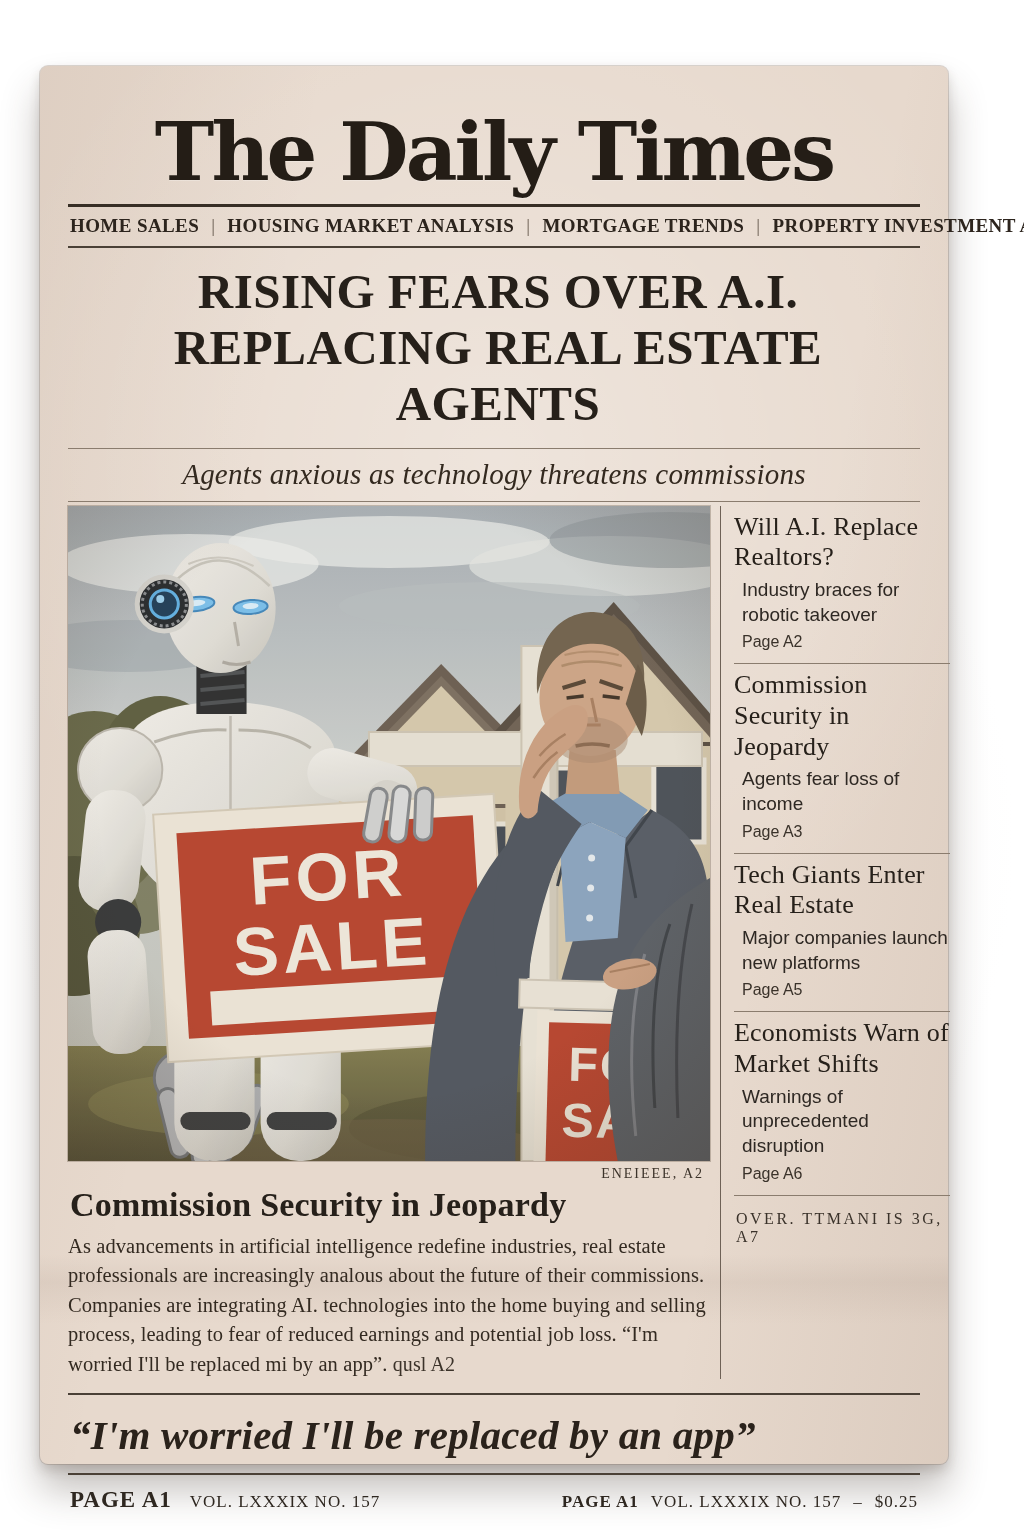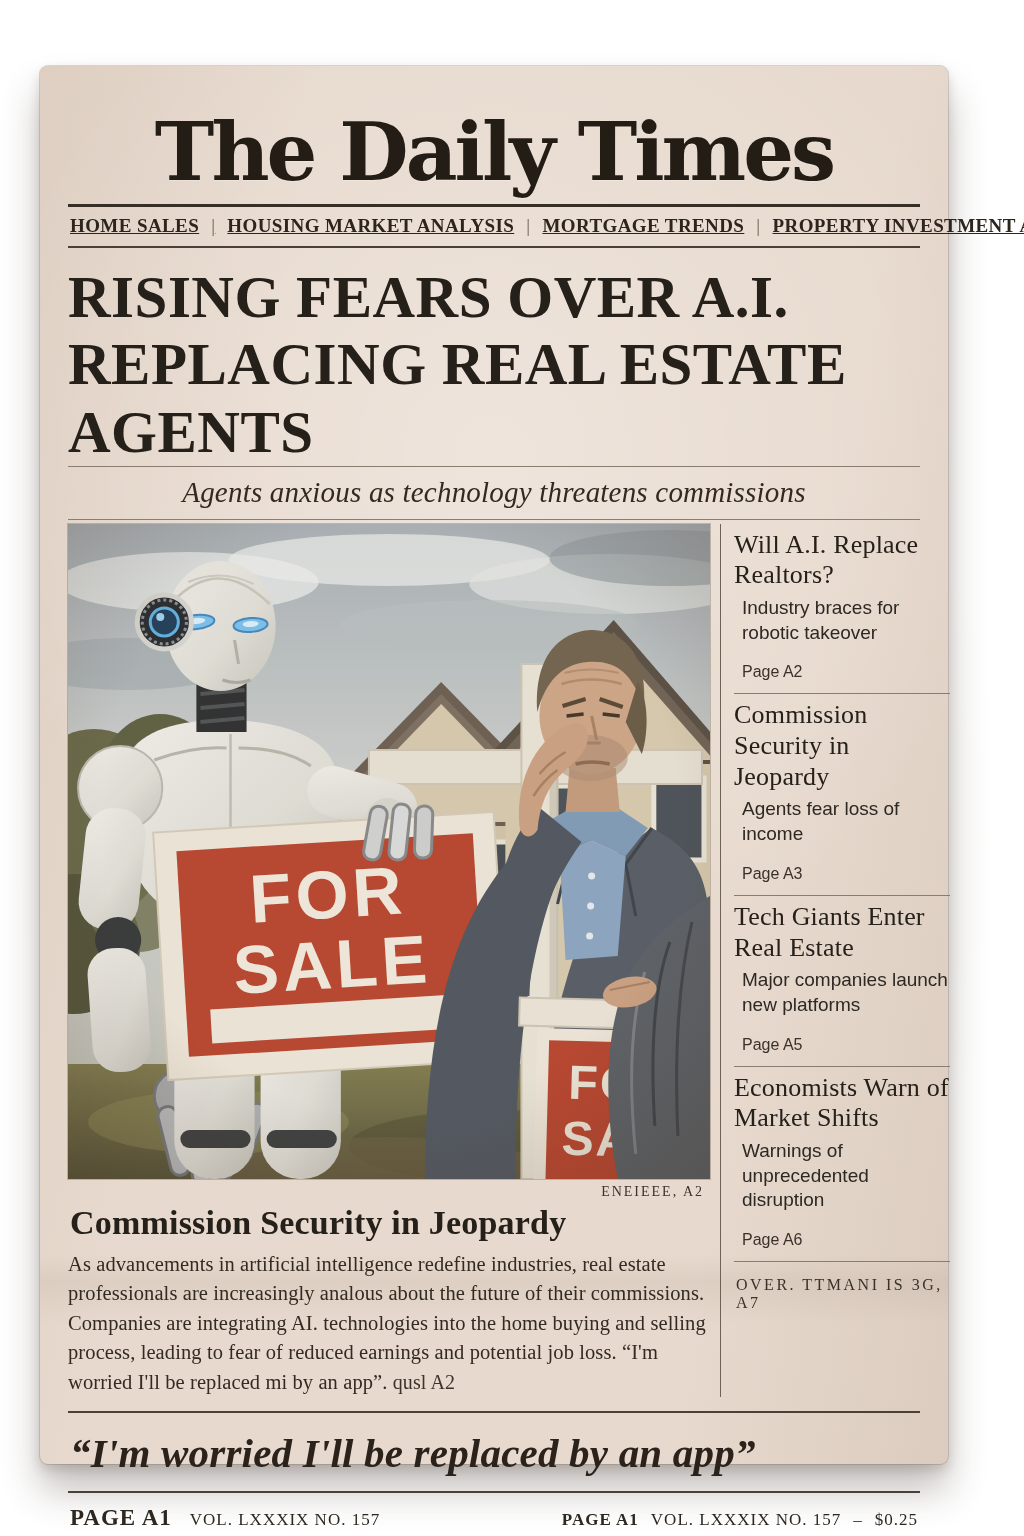--- a/index.html
+++ b/index.html
@@ -43,27 +43,27 @@
     padding-top:18px;
     text-shadow:0 1px 0 rgba(255,255,255,.25);
   }
   .rule-strong { border-top:3px solid #372e25; }
   .rule-med    { border-top:2px solid #4a4036; }
   .rule-thin   { border-top:1px solid #8a7c6e; }
 
   .nav {
     display:flex; justify-content:flex-start; align-items:baseline;
     font-weight:bold; font-size:19px; letter-spacing:.4px;
-    color:#2c241d; padding:8px 0 9px 2px; white-space:nowrap;text-decoration:underline;
+    color:#2c241d; padding:8px 0 9px 2px; white-space:nowrap;
   }
   .nav .sep { color:#6e6156; font-weight:normal; padding:0 12px; }
 
   .headline {
-    font-weight:bold; font-size:59px; line-height:1.14;
-    letter-spacing:.5px; color:#26201a; margin:16px auto 0 auto; width:860px;
+    text-align:center; font-weight:bold; font-size:49px; line-height:1.14;
+    letter-spacing:.5px; color:#26201a; margin:16px auto 16px auto; width:860px;
   }
   .subhead {
     text-align:center; font-style:italic; font-size:29px; color:#33291f;
     margin:9px 0 10px 0; letter-spacing:.2px;
   }
 
   .main-row { display:flex; margin-top:4px; }
   .photo-col { width:642px; flex:0 0 642px; }
   .photo-frame {
     width:642px; height:655px; background:#cfc6b8; position:relative;
@@ -93,21 +93,21 @@
     font-weight:normal; font-size:26px; line-height:1.18; color:#26201a;
     letter-spacing:.2px;
   }
   .sb-sub {
     font-family:Liberation Sans, sans-serif;
     font-size:19px; line-height:1.3; color:#2e2archive823;
     color:#2e2823; margin:5px 0 2px 8px; width:208px;
   }
   .sb-page {
     font-family:"Liberation Sans", sans-serif;
-    font-size:16px; color:#3a322a; margin-left:8px; margin-top:18px;
+    font-size:16px; color:#3a322a; margin-left:8px; margin-top:6px;
   }
   .sb-note {
     font-size:16px; letter-spacing:2.5px; color:#3a322a; padding:14px 0 0 2px;
   }
 
   .quote-rule-top { margin-top:14px; border-top:2px solid #4a4036; }
   .pull-quote {
     font-weight:bold; font-style:italic; font-size:41px; color:#2a221b;
     padding:16px 0 14px 2px; letter-spacing:.2px;
   }

